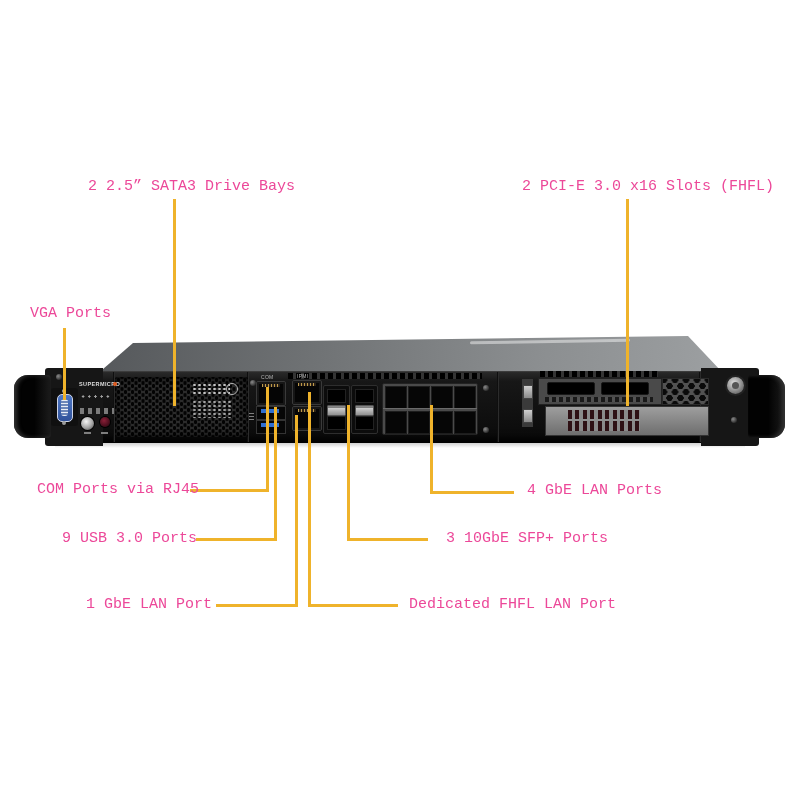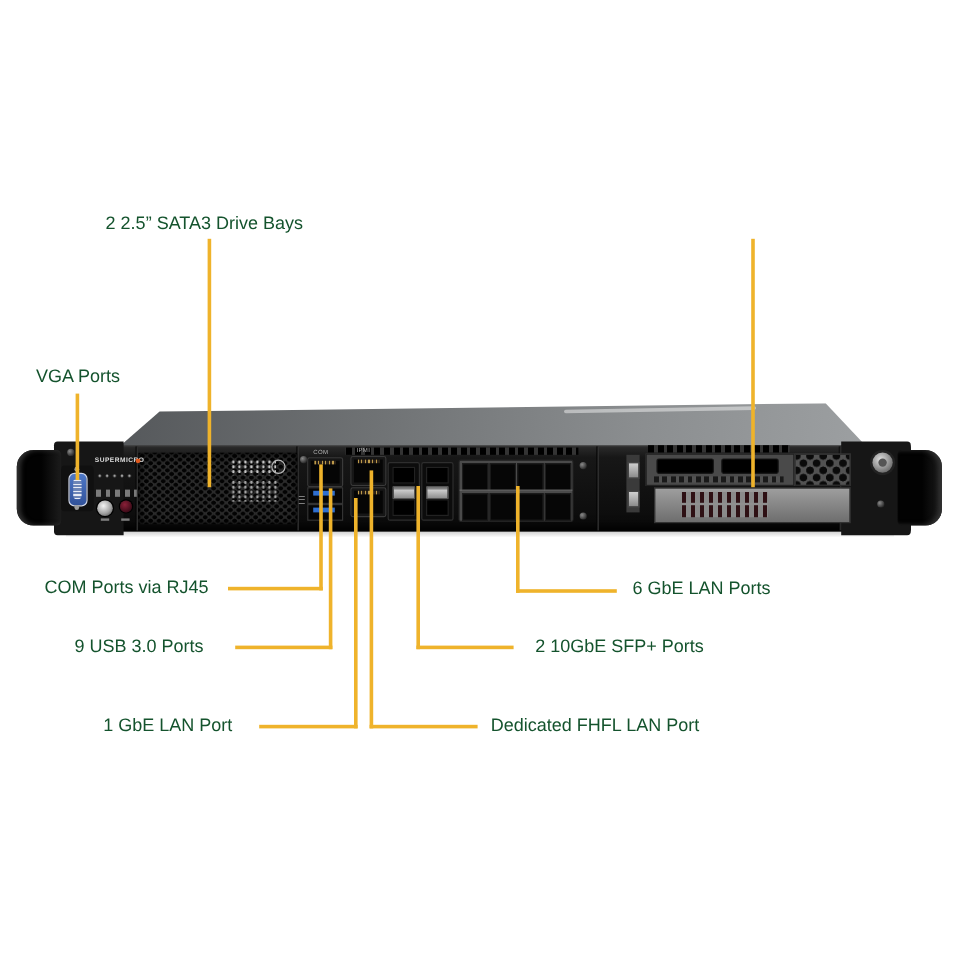--- a/index.html
+++ b/index.html
@@ -1,19 +1,19 @@
 <!DOCTYPE html>
 <html><head>
 <meta charset="utf-8">
 <style>
   html,body{margin:0;padding:0;background:#ffffff;}
   #stage{position:relative;width:800px;height:800px;background:#ffffff;overflow:hidden;
          font-family:"Liberation Sans",sans-serif;}
   
-  .lbl{position:absolute;font-size:15px;line-height:1.2;color:#14532d;white-space:nowrap;z-index:7;}
+  .lbl{position:absolute;font-size:15px;line-height:1.2;color:#ec4899;white-space:nowrap;z-index:7;font-family:Liberation Mono, monospace;}
   .cl{position:absolute;background:#efb32b;z-index:6;}
   
   .topface{position:absolute;left:88px;top:334px;width:640px;height:43px;z-index:1;
            background:linear-gradient(95deg,#54575a 0%,#6f7274 35%,#8b8e90 70%,#9da0a2 100%);
            clip-path:polygon(7px 42px,45px 9px,600px 2px,634px 38px);}
   .top-glint{position:absolute;left:470px;top:340px;width:160px;height:3px;border-radius:3px;
              background:rgba(255,255,255,.45);transform:rotate(-1deg);z-index:2;}
   .frontface{position:absolute;left:45px;top:371px;width:714px;height:72px;z-index:2;border-radius:2px;
              background:linear-gradient(180deg,#2d2d2d 0%,#171717 14%,#101010 60%,#0a0a0a 100%);
              box-shadow:inset 0 1px 1px rgba(255,255,255,.10), inset 0 -5px 7px rgba(0,0,0,.85);}
@@ -236,21 +236,22 @@
   <div class="cl" style="left:308px;top:392px;width:3px;height:215px"></div>
   <div class="cl" style="left:308px;top:604px;width:90px;height:3px"></div>
 
   <div class="cl" style="left:347px;top:405px;width:3px;height:136px"></div>
   <div class="cl" style="left:347px;top:538px;width:81px;height:3px"></div>
 
   <div class="cl" style="left:430px;top:405px;width:3px;height:89px"></div>
   <div class="cl" style="left:430px;top:491px;width:84px;height:3px"></div>
 
   <div class="lbl" style="left:88px;top:178px">2 2.5” SATA3 Drive Bays</div>
+  <div class="lbl" style="left:522px;top:178px">2 PCI-E 3.0 x16 Slots (FHFL)</div>
   <div class="lbl" style="left:30px;top:305px">VGA Ports</div>
   <div class="lbl" style="left:37px;top:481px">COM Ports via RJ45</div>
   <div class="lbl" style="left:62px;top:530px">9 USB 3.0 Ports</div>
   <div class="lbl" style="left:86px;top:596px">1 GbE LAN Port</div>
   <div class="lbl" style="left:409px;top:596px">Dedicated FHFL LAN Port</div>
-  <div class="lbl" style="left:446px;top:530px">2 10GbE SFP+ Ports</div>
-  <div class="lbl" style="left:527px;top:482px">6 GbE LAN Ports</div>
+  <div class="lbl" style="left:446px;top:530px">3 10GbE SFP+ Ports</div>
+  <div class="lbl" style="left:527px;top:482px">4 GbE LAN Ports</div>
 
 </div>
 
 </body></html>

